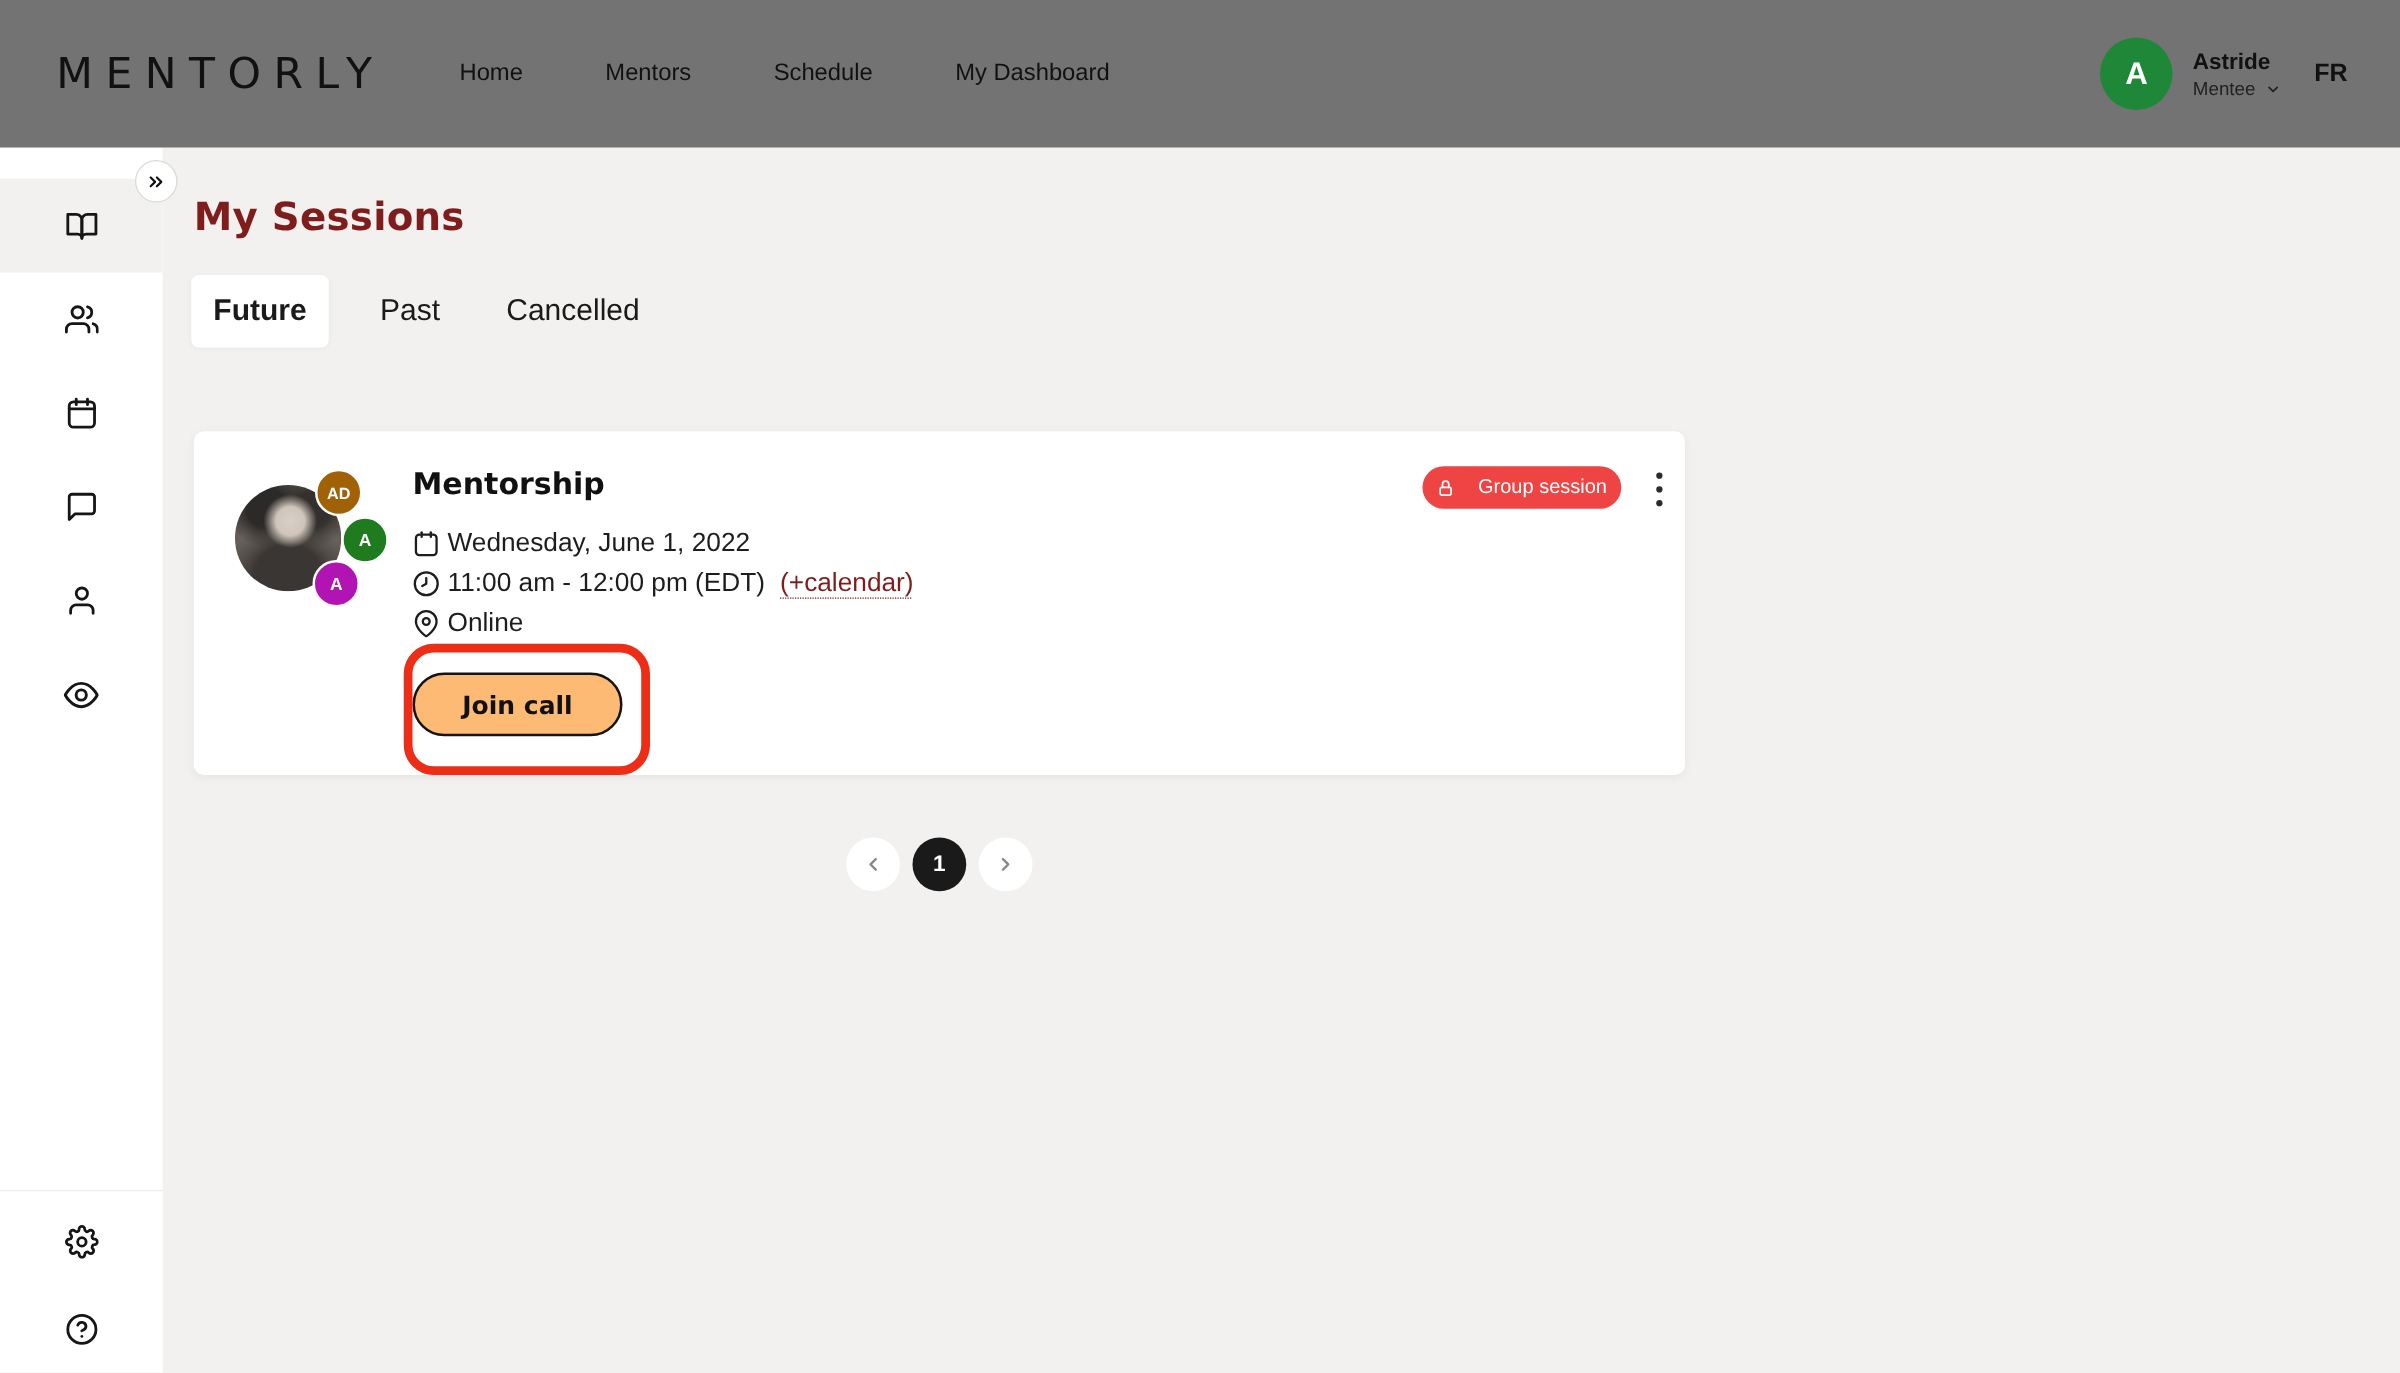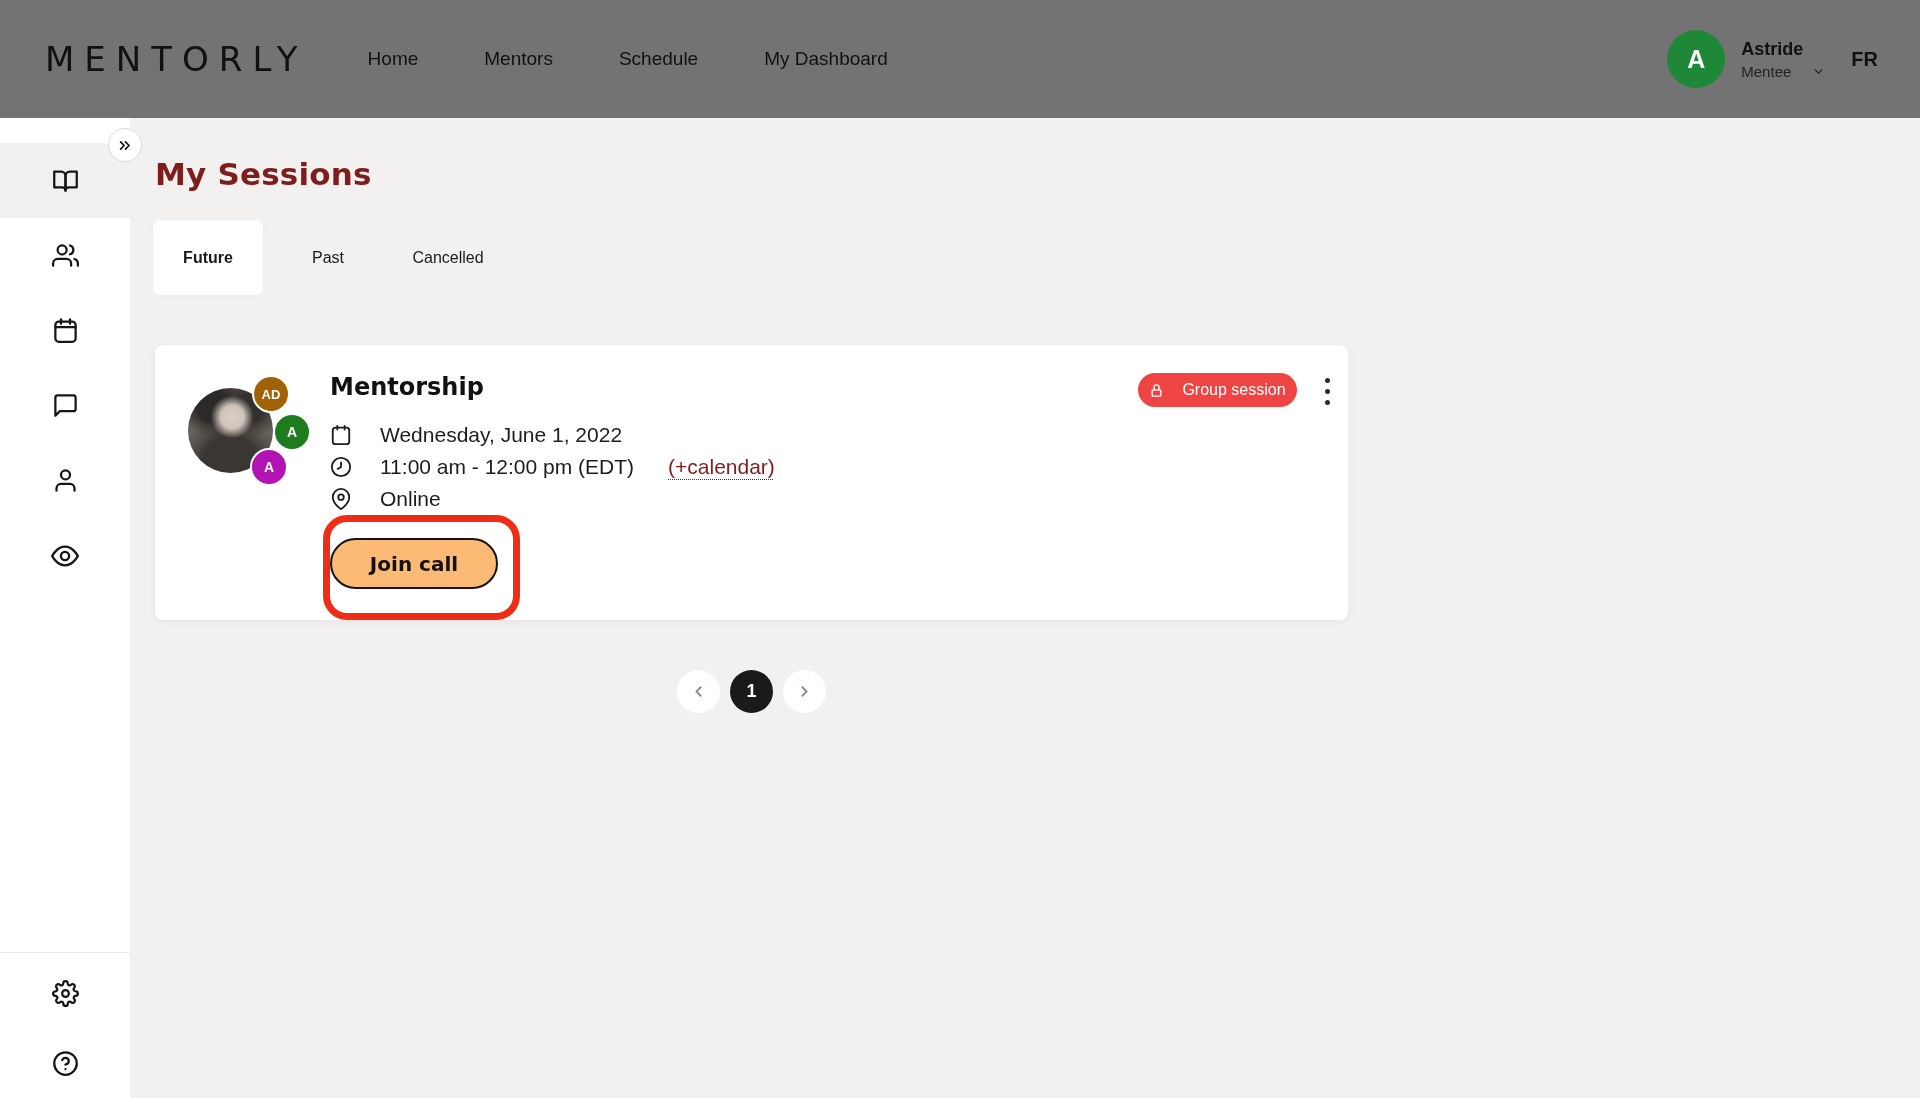--- a/index.html
+++ b/index.html
@@ -9,57 +9,57 @@
 
   
   .header { position:absolute; left:0; top:0; width:1920px; height:118px; background:#FFD907; display:flex; align-items:center; z-index:10; }
   .logo { margin-left:45px; font-family:"DejaVu Sans", sans-serif; font-size:34px; font-weight:400; letter-spacing:10px; color:#111; cursor:pointer; white-space:nowrap; }
   .top-nav { display:flex; gap:66px; margin-left:60px; }
   .top-nav a { font-size:19px; font-weight:500; color:#111; text-decoration:none; cursor:pointer; white-space:nowrap; }
   .header-right { margin-left:auto; margin-right:42px; display:flex; align-items:center; }
   .avatar { width:58px; height:58px; border-radius:50%; display:flex; align-items:center; justify-content:center; color:#fff; font-size:25px; font-weight:700; cursor:pointer; }
   .user-meta { margin-left:16px; cursor:pointer; }
   .user-name { font-size:18px; font-weight:700; color:#111; }
-  .user-role { font-size:15px; color:#222; display:flex; align-items:center; gap:21px; margin-top:3px; }
+  .user-role { font-size:15px; color:#222; display:flex; align-items:center; gap:8px; margin-top:3px; }
   .lang { margin-left:26px; font-size:20px; font-weight:700; color:#111; cursor:pointer; }
 
   
   .sidebar { position:absolute; left:0; top:118px; width:130px; height:980px; background:#fff; z-index:5; }
   .collapse-btn { position:absolute; top:10px; left:108px; width:34px; height:34px; border-radius:50%; background:#fff; border:1px solid #d9d9d6; display:flex; align-items:center; justify-content:center; cursor:pointer; z-index:6; }
   .side-nav { position:absolute; top:25px; left:0; width:130px; }
   .side-item { width:130px; height:75px; display:flex; align-items:center; justify-content:center; cursor:pointer; color:#161616; }
   .side-item.active { background:#F2F1EF; }
   .side-footer { position:absolute; left:0; bottom:0; width:130px; border-top:1px solid #ebebe8; padding-top:5px; background:#fff; }
   .side-footer .side-item { height:70px; }
 
   
   .main { position:absolute; left:130px; top:118px; width:1790px; height:980px; }
   .page-title { position:absolute; left:25px; top:38px; font-family:"DejaVu Sans", sans-serif; font-size:31px; font-weight:800; color:#7f1d1d; letter-spacing:0.2px; }
   .tabs { position:absolute; left:23px; top:102px; display:flex; gap:10px; }
-  .tab { height:75px; min-width:110px; padding:0 12px; display:flex; align-items:center; justify-content:center; font-size:16px; color:#1a1a1a; cursor:pointer; border-radius:6px; }
+  .tab { height:58px; min-width:110px; padding:0 12px; display:flex; align-items:center; justify-content:center; font-size:24px; color:#1a1a1a; cursor:pointer; border-radius:6px; }
   .tab.active { background:#fff; font-weight:700; box-shadow:0 1px 4px rgba(0,0,0,0.04); }
 
   
   .card { position:absolute; left:25px; top:227px; width:1193px; height:275px; background:#fff; border-radius:8px; box-shadow:0 2px 8px rgba(0,0,0,0.05); }
   .avatar-group { position:absolute; left:0; top:0; }
   .mentor-photo { position:absolute; left:33px; top:43px; width:85px; height:85px; border-radius:50%;
       background:
         radial-gradient(circle at 52% 34%, #d8cfc6 0%, #cfc5bb 16%, rgba(207,197,187,0) 30%),
         radial-gradient(circle at 50% 88%, #3a3633 0%, #3a3633 32%, rgba(58,54,51,0) 58%),
         radial-gradient(circle at 30% 22%, #2c2a28 0%, #2c2a28 18%, rgba(44,42,40,0) 36%),
         radial-gradient(circle at 72% 24%, #33302d 0%, #33302d 16%, rgba(51,48,45,0) 34%),
         radial-gradient(circle at 50% 55%, #9a928a 0%, #6f6862 55%, #413d3a 100%); }
   .pbadge { position:absolute; width:38px; height:38px; border-radius:50%; border:2px solid #fff; display:flex; align-items:center; justify-content:center; color:#fff; font-weight:700; font-size:14px; }
   .pbadge.b1 { left:97px; top:30px; font-size:13px; }
   .pbadge.b2 { left:118px; top:68px; }
   .pbadge.b3 { left:95px; top:103px; }
 
   .card-title { position:absolute; left:175px; top:28px; font-family:"DejaVu Sans", sans-serif; font-size:24px; font-weight:700; color:#111; }
   .info-rows { position:absolute; left:175px; top:74px; }
-  .info-row { height:32px; display:flex; align-items:center; gap:28px; font-size:21px; color:#1d1d1d; }
+  .info-row { height:32px; display:flex; align-items:center; gap:6px; font-size:21px; color:#1d1d1d; }
   .info-row .ricon { flex:0 0 auto; color:#1d1d1d; }
   .cal-link { color:#7f1d1d; text-decoration:underline dotted 1px; text-underline-offset:5px; cursor:pointer; margin-left:6px; }
 
   .join-btn { position:absolute; left:175px; top:193px; width:168px; height:51px; background:#fdba74; border:2px solid #141414; border-radius:30px; font-family:"DejaVu Sans", sans-serif; font-size:20px; font-weight:700; color:#111; cursor:pointer; display:flex; align-items:center; justify-content:center; z-index:2; }
   .annotation { position:absolute; left:168px; top:170px; width:197px; height:105px; border:7px solid #EE2D16; border-radius:24px; pointer-events:none; z-index:3; }
 
   .type-badge { position:absolute; left:983px; top:28px; width:159px; height:34px; border-radius:17px; display:flex; align-items:center; justify-content:center; gap:7px; color:#fff; font-size:16px; }
   .kebab { position:absolute; left:1160px; top:29px; width:24px; height:34px; display:flex; flex-direction:column; align-items:center; justify-content:center; gap:6px; cursor:pointer; }
   .kebab i { width:5px; height:5px; border-radius:50%; background:#2b2b2b; }
 

